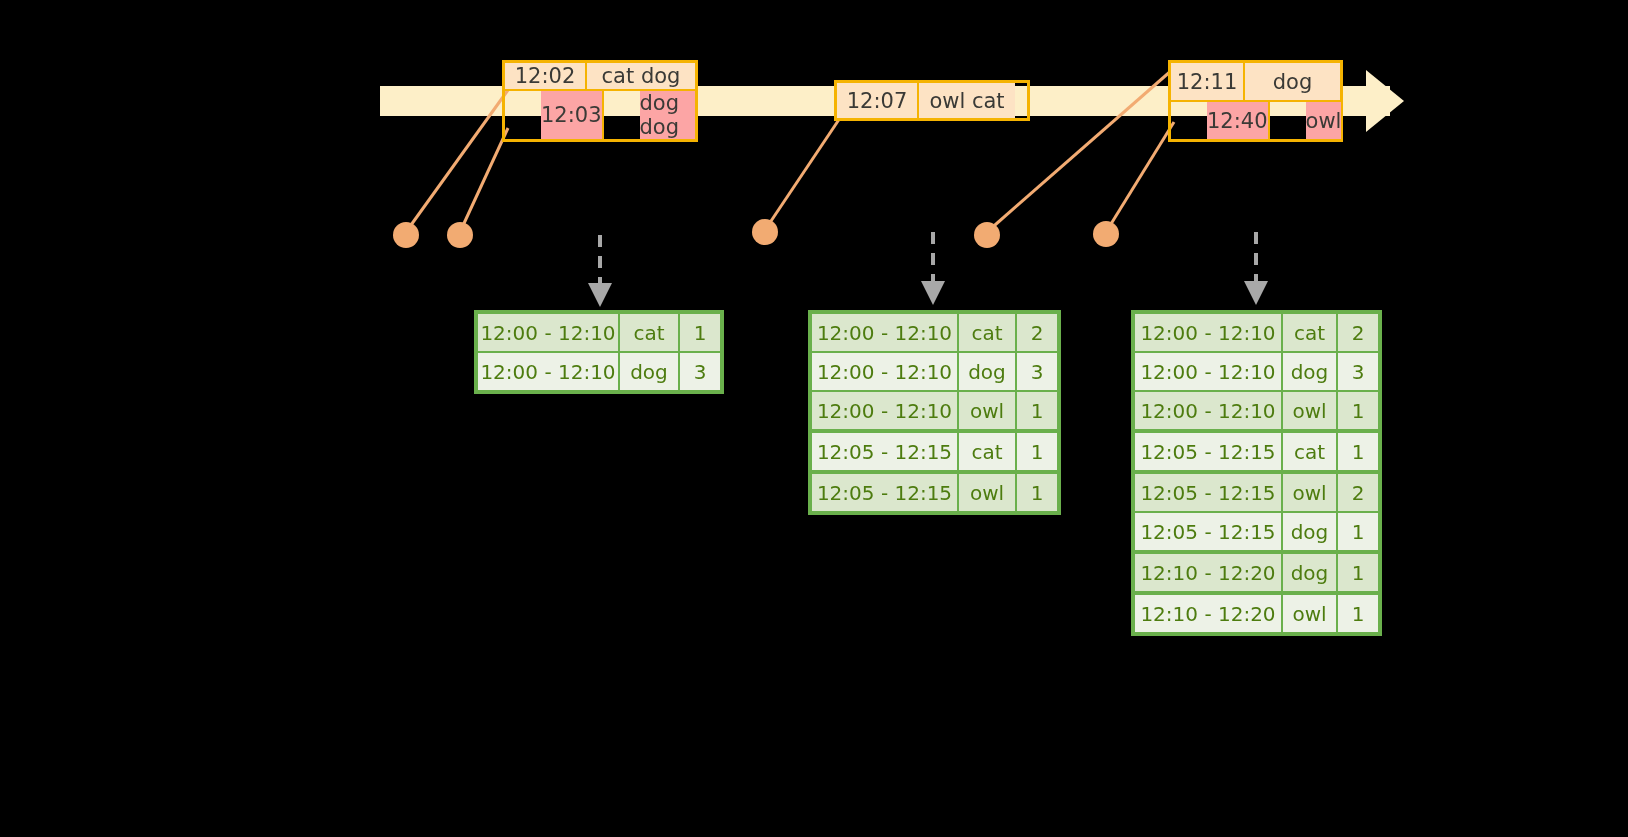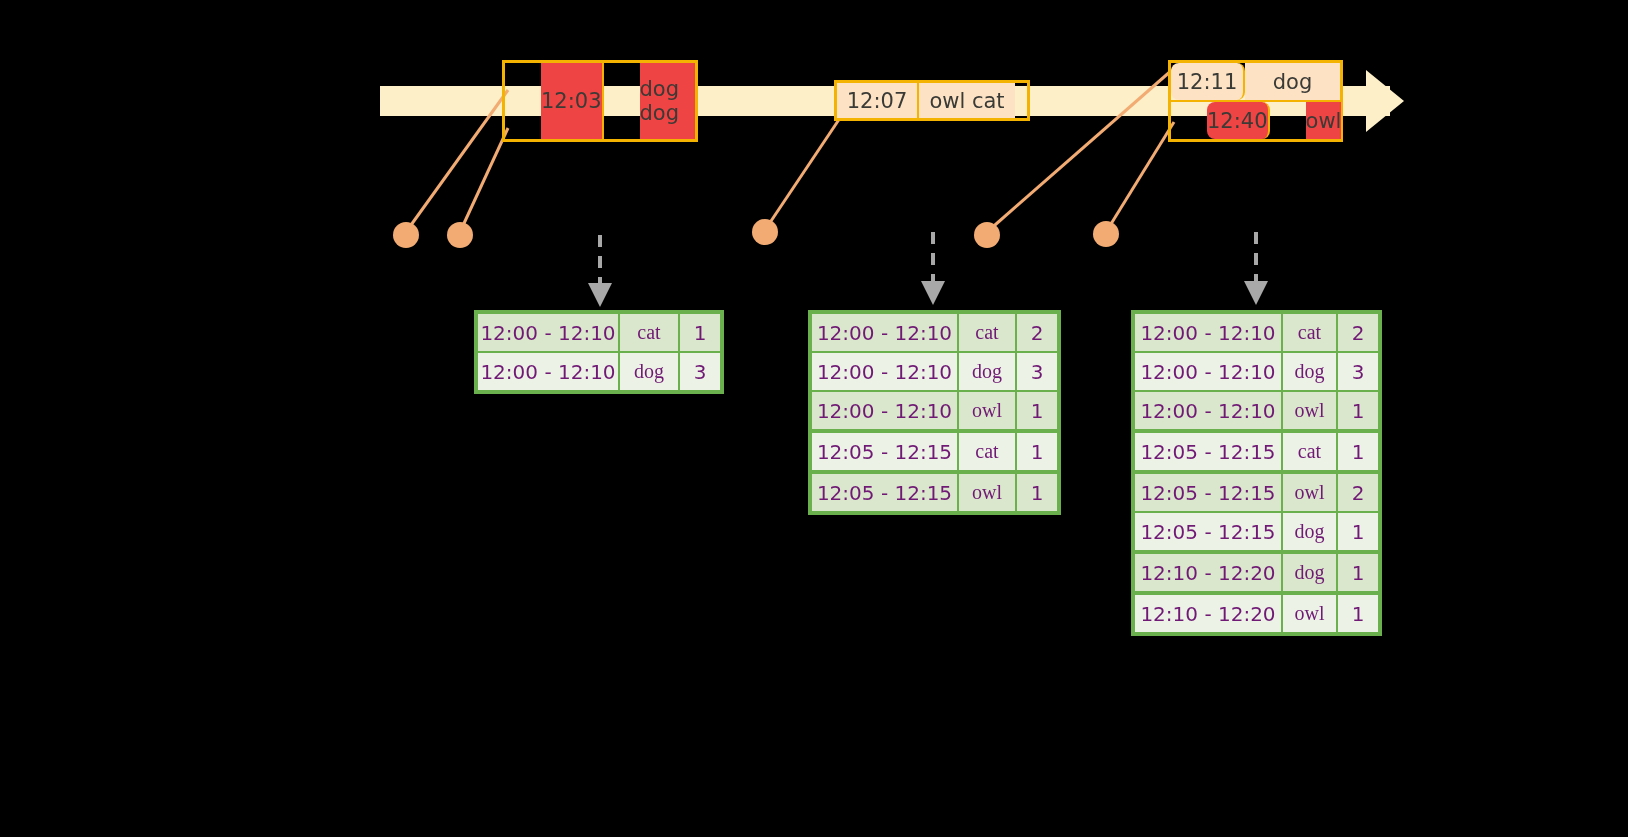--- a/index.html
+++ b/index.html
@@ -17,43 +17,43 @@
 
   
   .evt{position:absolute;border:3px solid #f5b301;box-sizing:border-box;
        display:flex;flex-direction:column;}
   .evt-row{display:flex;flex:1;}
   .evt-row + .evt-row{border-top:2px solid #f5b301;}
   .evt-cell{display:flex;align-items:center;justify-content:center;
             font-size:21px;color:#3a3a36;box-sizing:border-box;}
   .evt-cell.time{border-right:2px solid #f5b301;}
   .evt-row.r0 .evt-cell{background:#fde3c4;}
-  .evt-row.r1 .evt-cell{background:#ef4444;margin-left:36px;}
+  .evt-row.r1 .evt-cell{background:#fca5a5;margin-left:36px;}
 
   #evt-a{left:502px;top:60px;width:196px;height:82px;}
   #evt-a .evt-cell.time{width:82px;}
   #evt-a .evt-cell.val{width:108px;}
 
   #evt-b{left:834px;top:80px;width:196px;height:41px;text-align:right;}
   #evt-b .evt-cell.time{width:82px;}
   #evt-b .evt-cell.val{width:96px;}
 
   #evt-c{left:1168px;top:60px;width:175px;height:82px;}
-  #evt-c .evt-cell.time{width:74px;border-radius:8px;}
+  #evt-c .evt-cell.time{width:74px;}
   #evt-c .evt-cell.val{width:95px;}
 
   
   .gtable{position:absolute;border:4px solid #6ab04c;box-sizing:border-box;}
   .grow{display:flex;}
   .grow + .grow{border-top:2px solid #6ab04c;}
   .grow.sep + .grow, .grow.sep{border-top-width:4px;}
-  .gcell{font-size:20px;color:#701a75;display:flex;align-items:center;
+  .gcell{font-size:20px;color:#4d7c0f;display:flex;align-items:center;
          justify-content:center;height:37px;box-sizing:border-box;}
   .gcell.win{border-right:2px solid #6ab04c;}
-  .gcell.key{border-right:2px solid #6ab04c;font-family:Liberation Serif, serif;}
+  .gcell.key{border-right:2px solid #6ab04c;}
   .grow.even .gcell{background:#dbe7cd;}
   .grow.odd  .gcell{background:#edf2e7;}
 
   #tbl-1{left:474px;top:310px;}
   #tbl-1 .gcell.win{width:142px;}
   #tbl-1 .gcell.key{width:60px;}
   #tbl-1 .gcell.cnt{width:40px;}
 
   #tbl-2{left:808px;top:310px;}
   #tbl-2 .gcell.win{width:147px;}
@@ -94,20 +94,24 @@
       <line x1="1256" y1="232" x2="1256" y2="285"></line>
     </g>
     <g fill="#a8a8a8">
       <polygon points="588,283 612,283 600,307"></polygon>
       <polygon points="921,281 945,281 933,305"></polygon>
       <polygon points="1244,281 1268,281 1256,305"></polygon>
     </g>
   </svg>
 
   <div class="evt" id="evt-a">
+    <div class="evt-row r0">
+      <div class="evt-cell time">12:02</div>
+      <div class="evt-cell val">cat dog</div>
+    </div>
     <div class="evt-row r1">
       <div class="evt-cell time">12:03</div>
       <div class="evt-cell val">dog dog</div>
     </div>
   </div>
 
   <div class="evt" id="evt-b">
     <div class="evt-row r0">
       <div class="evt-cell time">12:07</div>
       <div class="evt-cell val">owl cat</div>

